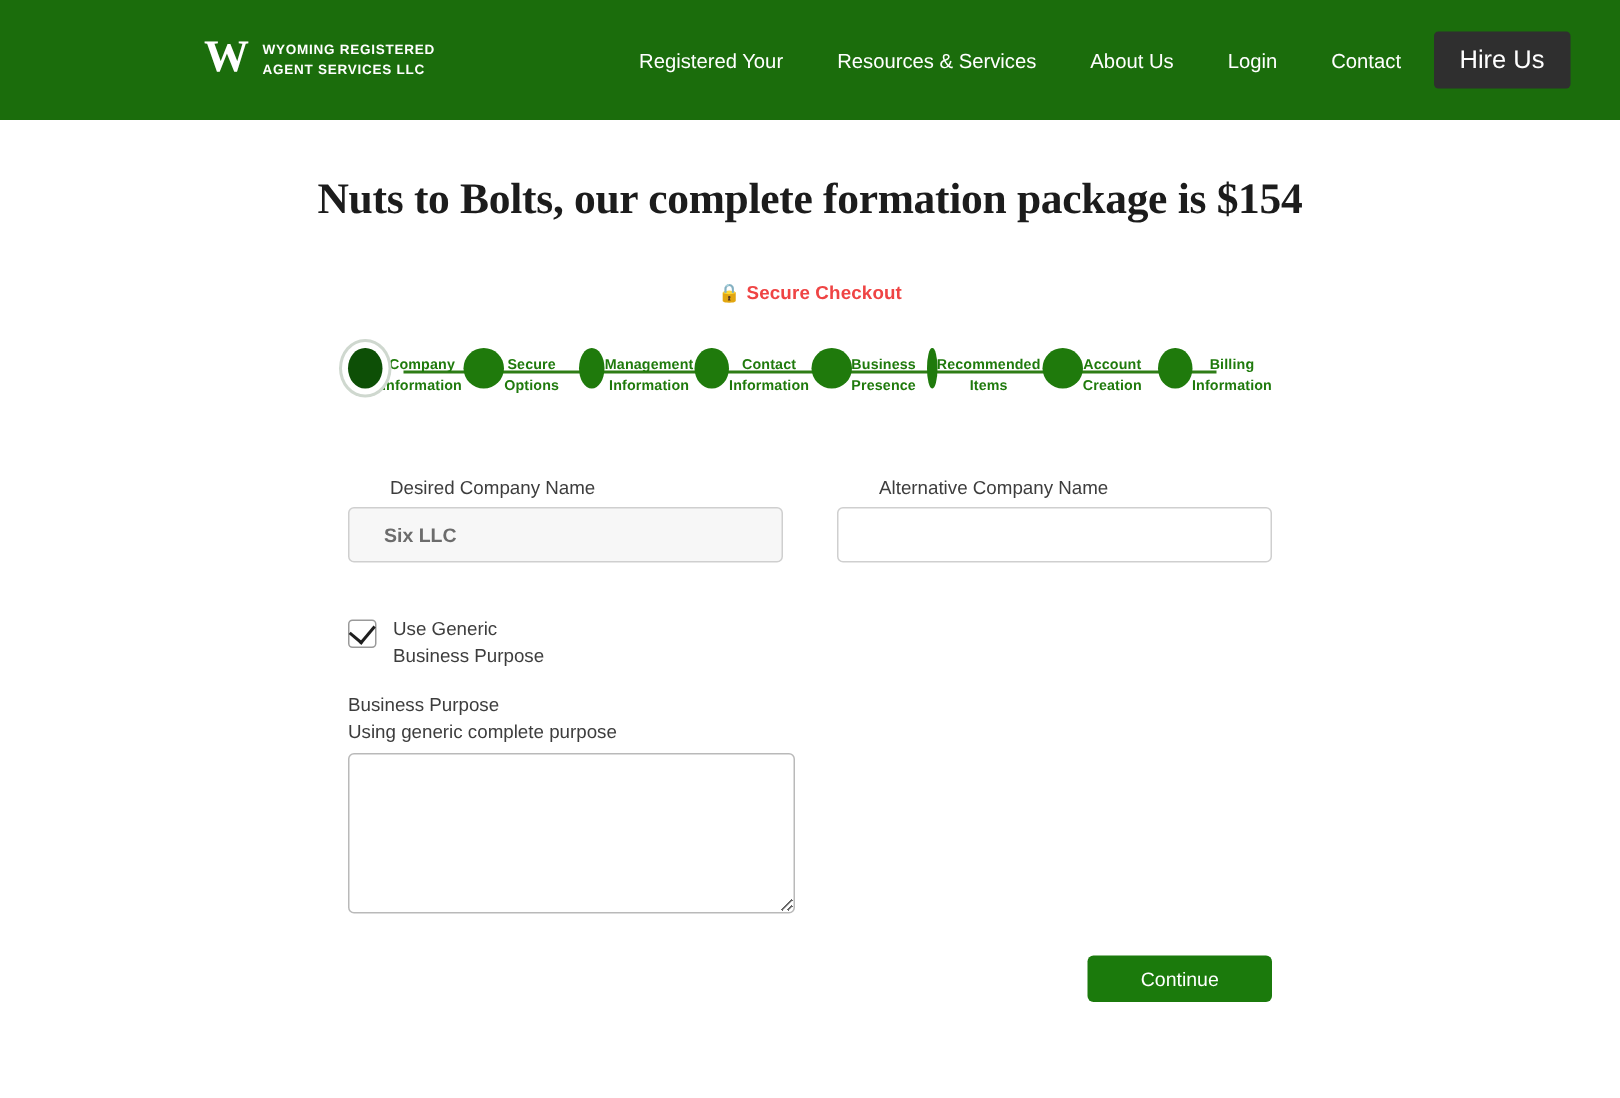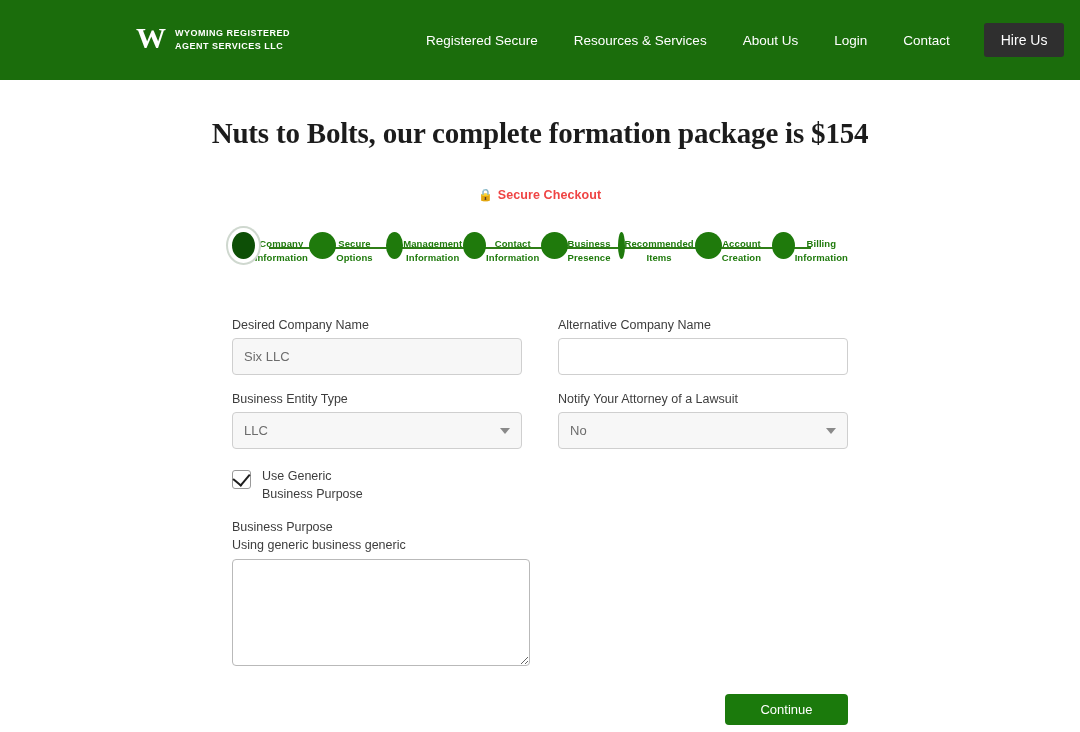--- a/index.html
+++ b/index.html
@@ -51,24 +51,24 @@
     margin-left: 118px;
   }
   .nav a {
     color: #ffffff;
     font-size: 13.5px;
     text-decoration: none;
     padding: 0 18px;
     white-space: nowrap;
   }
   .hire-btn {
-    margin-left: 16px;
+    margin-left: 4px;
     background: #2f2f2f;
     color: #ffffff;
-    font-size: 14px;
+    font-size: 17px;
     padding: 9px 17px;
     border-radius: 3px;
     border: none;
     cursor: pointer;
     font-family: "Liberation Sans", sans-serif;
   }
 
   
   .page {
     padding-top: 36px;
@@ -151,31 +151,33 @@
   .row {
     display: flex;
     gap: 36px;
   }
   .col { width: 298px; }
   .field-label {
     font-size: 12.5px;
     color: #3d3d3d;
     margin-bottom: 6px;
     display: block;
+    margin-left: 28px;
   }
   .text-input {
     width: 100%;
     height: 37px;
     border: 1px solid #cfcfcf;
     border-radius: 4px;
     background: #f7f7f7;
-    padding: 0 11px;
+    padding: 0 23px;
     font-size: 13px;
     color: #6c6c6c;
     font-family: "Liberation Sans", sans-serif;
+    font-weight: bold;
   }
   .text-input.empty { background: #ffffff; }
   .select-wrap { position: relative; }
   .select {
     width: 100%;
     height: 37px;
     border: 1px solid #cfcfcf;
     border-radius: 4px;
     background: #f7f7f7;
     padding: 0 30px 0 11px;
@@ -273,21 +275,21 @@
 
 <div class="header">
   <div class="brand">
     <span class="brand-mark">W</span>
     <span class="brand-text">
       <span>Wyoming Registered</span><br>
       <span>Agent Services LLC</span>
     </span>
   </div>
   <div class="nav">
-    <a href="#">Registered Secure</a>
+    <a href="#">Registered Your</a>
     <a href="#">Resources &amp; Services</a>
     <a href="#">About Us</a>
     <a href="#">Login</a>
     <a href="#">Contact</a>
     <button class="hire-btn">Hire Us</button>
   </div>
 </div>
 
 <div class="page">
 
@@ -367,49 +369,33 @@
         <input class="text-input" type="text" value="Six LLC" style="">
       </div>
       <div class="col">
         <label class="field-label">Alternative Company Name</label>
         <input class="text-input empty" type="text" value="" style="">
       </div>
     </div>
 
     <div class="gap"></div>
 
-    <div class="row">
-      <div class="col">
-        <label class="field-label">Business Entity Type</label>
-        <div class="select-wrap">
-          <div class="select">LLC</div>
-          <span class="caret"></span>
-        </div>
-      </div>
-      <div class="col">
-        <label class="field-label">Notify Your Attorney of a Lawsuit</label>
-        <div class="select-wrap">
-          <div class="select">No</div>
-          <span class="caret"></span>
-        </div>
-      </div>
-    </div>
 
     <div class="check-row">
       <div class="checkbox">
         <span class="tick"></span>
       </div>
       <div class="check-label">
         <span>Use Generic</span><br>
         <span>Business Purpose</span>
       </div>
     </div>
 
     <div class="purpose-title">Business Purpose</div>
-    <div class="purpose-sub">Using generic business generic</div>
+    <div class="purpose-sub">Using generic complete purpose</div>
     <textarea class="textarea" style=""></textarea>
 
     <div class="continue-wrap">
       <button class="continue">Continue</button>
     </div>
 
   </div>
 </div>
 
 </body></html>

